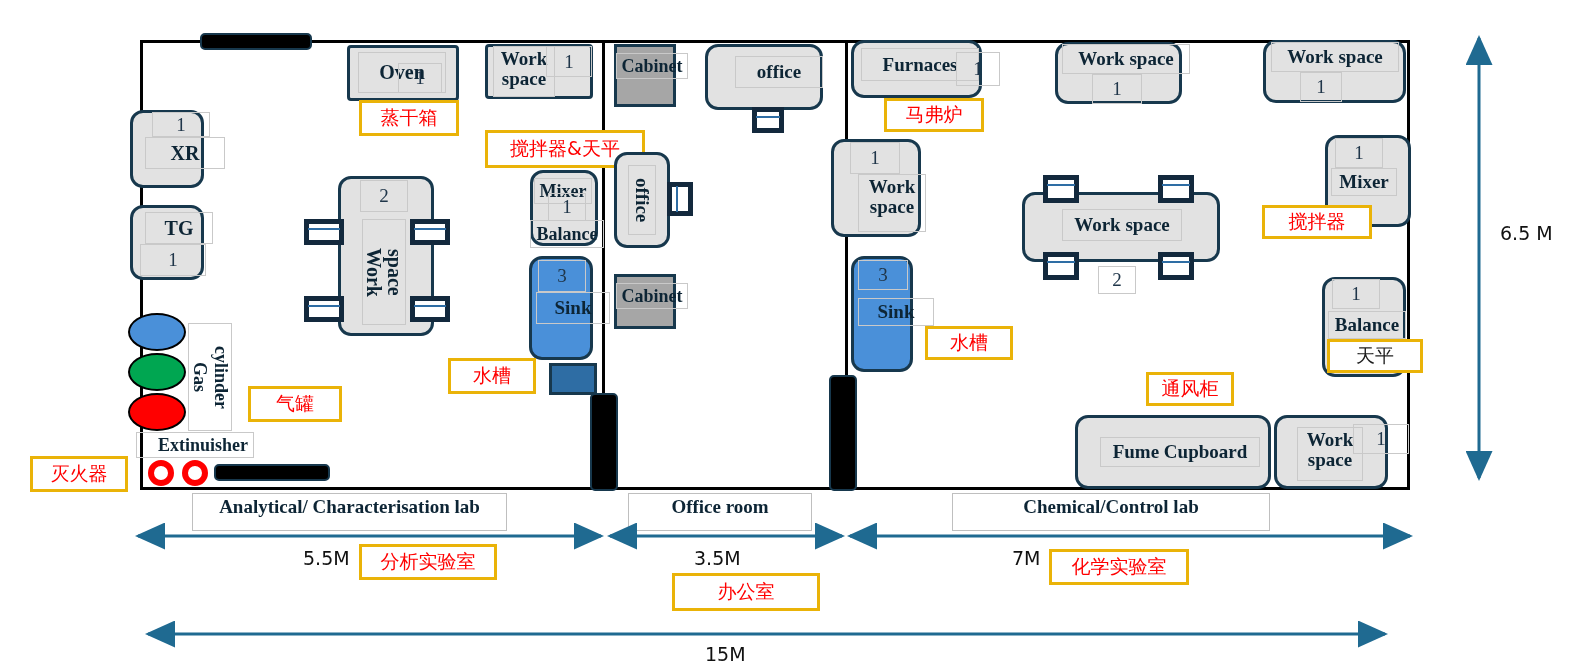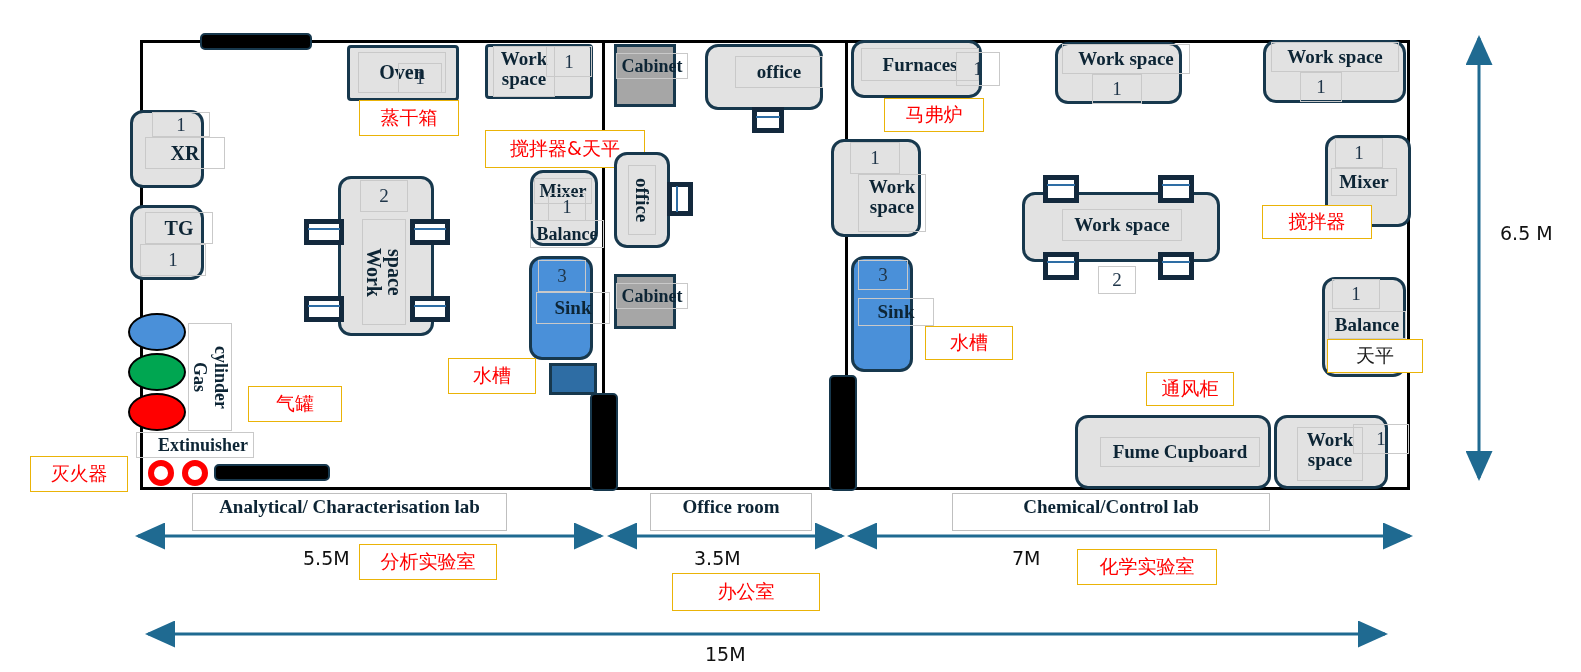--- a/index.html
+++ b/index.html
@@ -23,21 +23,21 @@
   .chip{position:absolute;border:1px solid #c9c9c9;background:transparent;
         font-family:"Liberation Serif", serif;font-weight:bold;color:#0d2535;
         display:flex;align-items:center;justify-content:center;
         box-sizing:border-box;white-space:nowrap;line-height:1.05;}
   .chip.num{font-weight:normal;color:#20364a;}
   .chip.nb{border:none;}
   .chip.vert{writing-mode:vertical-rl;}
   .chip.wrap{white-space:normal;text-align:center;display:block;padding-top:2px;}
 
   
-  .cn{position:absolute;border:1px solid #eab308;background:#ffffff;color:#ff0000;
+  .cn{position:absolute;border:3px solid #eab308;background:#ffffff;color:#ff0000;
       font-family:"DejaVu Sans", sans-serif;font-size:19px;
       display:flex;align-items:center;justify-content:center;box-sizing:border-box;}
   .cn.black{color:#1a1a1a;font-size:19px;}
 
   
   .room{position:absolute;border:1px solid #bfbfbf;background:#ffffff;color:#0d2535;
         font-family:"Liberation Serif", serif;font-weight:bold;font-size:19px;
         display:flex;align-items:flex-start;justify-content:center;padding-top:2px;
         box-sizing:border-box;}
 
@@ -190,31 +190,31 @@
   <div class="chip" style="left:1100px;top:437px;width:160px;height:30px;font-size:19px;">Fume Cupboard</div>
 
   <div class="eq" style="left:1274px;top:415px;width:114px;height:74px;"></div>
   <div class="chip wrap" style="left:1297px;top:427px;width:66px;height:54px;font-size:19px;">
       <span>Work</span><br>
       <span>space</span>
   </div>
   <div class="chip num" style="left:1353px;top:424px;width:56px;height:30px;font-size:19px;">1</div>
 
   <div class="room" style="left:192px;top:493px;width:315px;height:38px;">Analytical/ Characterisation lab</div>
-  <div class="room" style="left:650px;top:493px;width:162px;height:38px;">Office room</div>
+  <div class="room" style="left:628px;top:493px;width:184px;height:38px;">Office room</div>
   <div class="room" style="left:952px;top:493px;width:318px;height:38px;">Chemical/Control lab</div>
 
   <div class="dim" style="left:303px;top:547px;">5.5M</div>
   <div class="cn" style="left:359px;top:544px;width:138px;height:36px;">分析实验室</div>
 
   <div class="dim" style="left:694px;top:547px;">3.5M</div>
   <div class="cn" style="left:672px;top:573px;width:148px;height:38px;">办公室</div>
 
   <div class="dim" style="left:1012px;top:547px;">7M</div>
-  <div class="cn" style="left:1077px;top:549px;width:140px;height:36px;">化学实验室</div>
+  <div class="cn" style="left:1049px;top:549px;width:140px;height:36px;">化学实验室</div>
 
   <div class="dim" style="left:705px;top:643px;">15M</div>
   <div class="dim" style="left:1500px;top:222px;">6.5 M</div>
 
   <svg class="ov" viewBox="0 0 1581 672">
     <defs>
       <marker id="ar" markerWidth="10" markerHeight="9" refX="9" refY="4.5" orient="auto">
         <path d="M0,0 L10,4.5 L0,9 Z" fill="#1f6a91"></path>
       </marker>
       <marker id="al" markerWidth="10" markerHeight="9" refX="1" refY="4.5" orient="auto">

